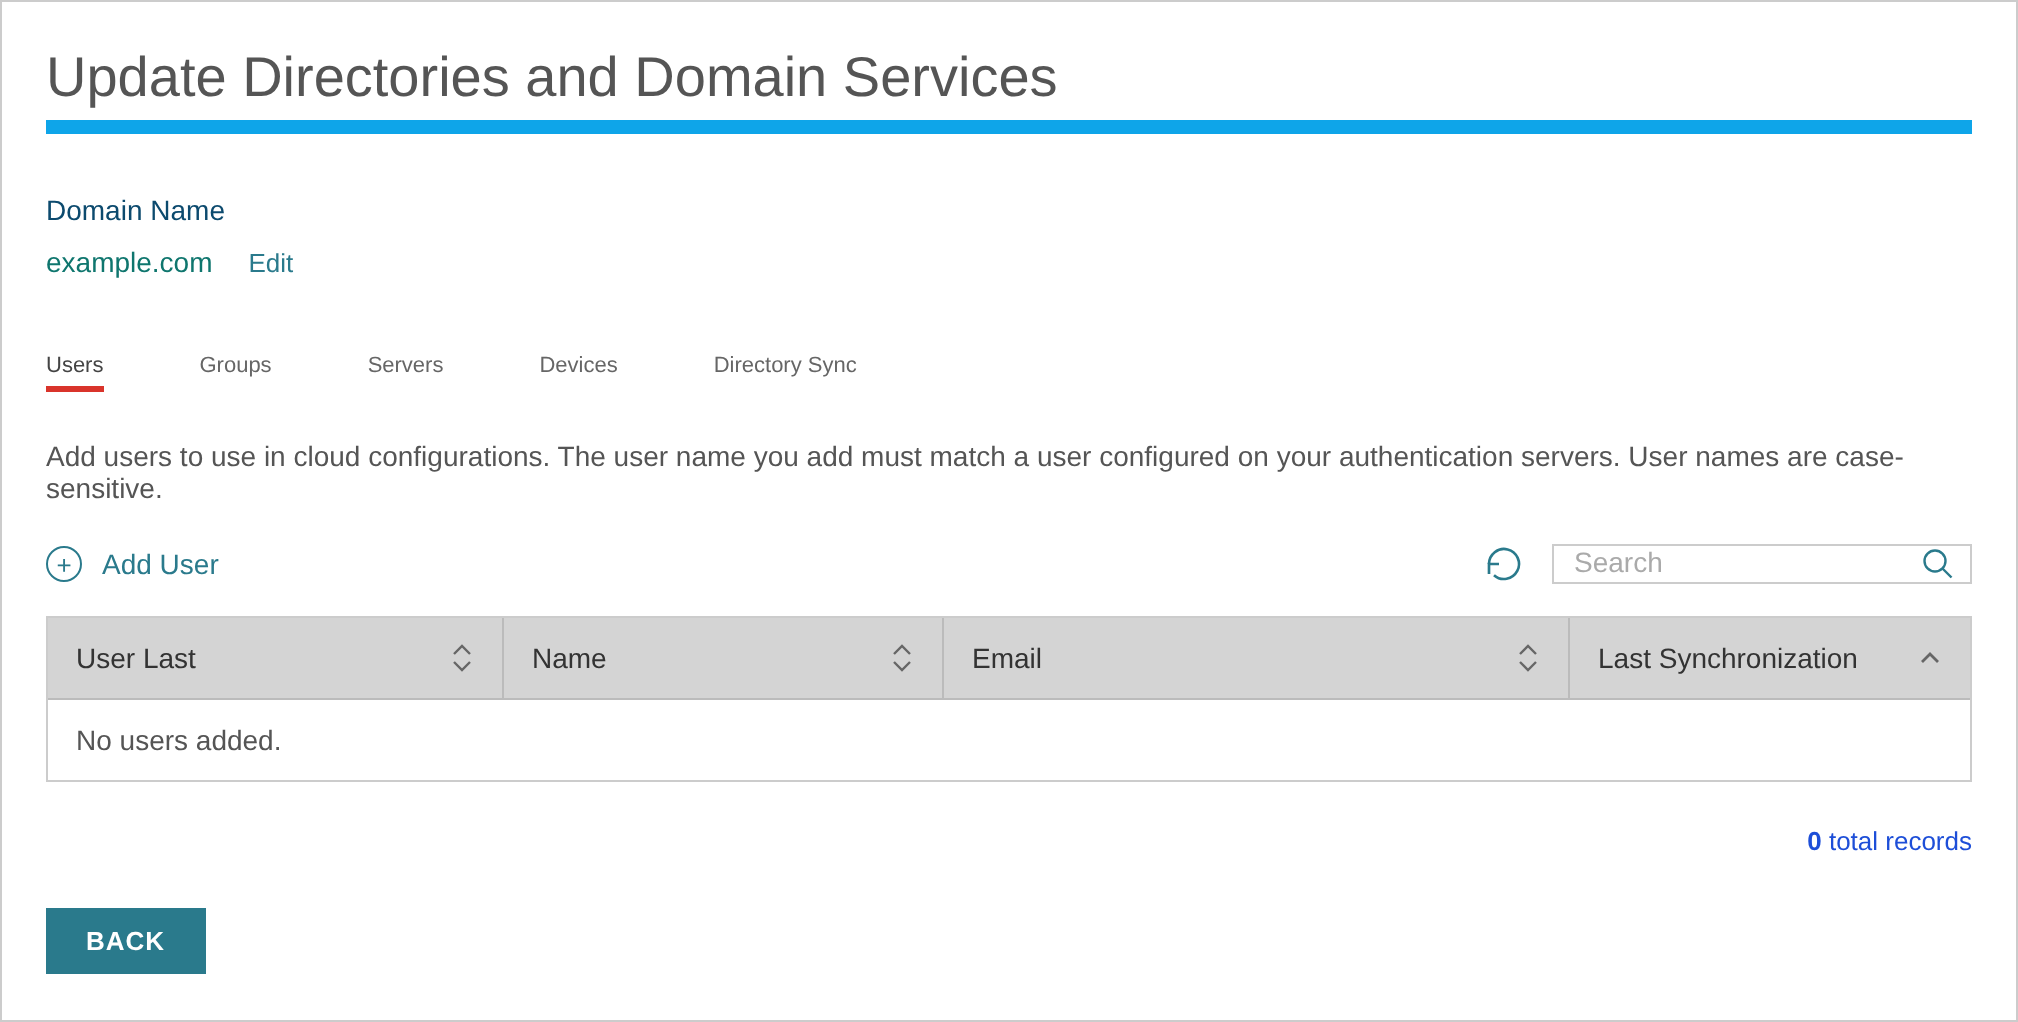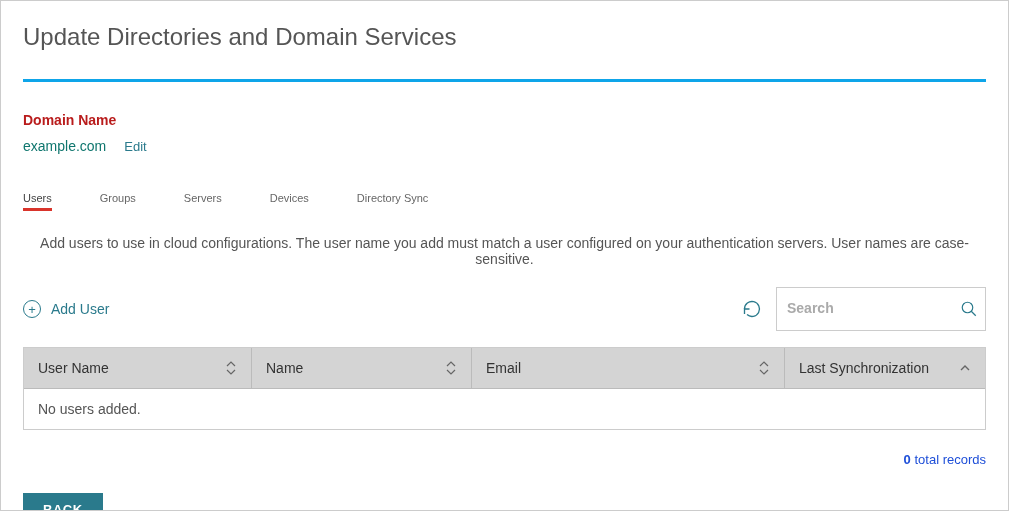--- a/index.html
+++ b/index.html
@@ -8,31 +8,31 @@
       font-size: 14px;
       color: #333;
       background: #fff;
       width: 1009px;
       height: 511px;
       border: 1px solid #ccc;
       padding: 22px 22px 18px 22px;
       position: relative;
     }
     .page-title {
-      font-size: 24px;
+      font-size: 28px;
       font-weight: 400;
       color: #555;
-      padding-bottom: 28px;
-      border-bottom: 3px solid #0ea5e9;
+      padding-bottom: 5px;
+      border-bottom: 7px solid #0ea5e9;
       margin-bottom: 30px;
     }
     .section-label {
-      font-weight: 700;
-      font-size: 14px;
-      color: #b91c1c;
+      font-weight: 400;
+      font-size: 14px;
+      color: #0c4a6e;
       margin-bottom: 10px;
     }
     .domain-line {
       display: flex;
       align-items: center;
       gap: 18px;
       margin-bottom: 38px;
     }
     .domain-value { font-size: 14px; color: #0f766e; }
     .edit-link { color: #2a7a8c; font-size: 13px; cursor: pointer; }
@@ -56,21 +56,20 @@
       content: "";
       position: absolute;
       left: 0; right: 0; bottom: -1px;
       height: 3px;
       background: #d9342b;
     }
     .description {
       font-size: 14px;
       color: #555;
       margin-bottom: 20px;
-      text-align: center;
     }
     .toolbar {
       display: flex;
       align-items: center;
       margin-bottom: 16px;
     }
     .add-user {
       display: flex;
       align-items: center;
       gap: 10px;
@@ -99,27 +98,26 @@
       width: 20px; height: 20px;
       cursor: pointer;
       color: #2a7a8c;
     }
     .search-wrap {
       position: relative;
       width: 210px;
     }
     .search-input {
       width: 100%;
-      height: 44px;
+      height: 20px;
       border: 1px solid #ccc;
       padding: 4px 34px 6px 10px;
       font-size: 14px;
       color: #555;
       outline: none;
-      font-weight: bold;
     }
     .search-input::placeholder { color: #aaa; }
     .search-icon {
       position: absolute;
       right: 8px; top: 50%;
       transform: translateY(-50%);
       width: 18px; height: 18px;
       color: #2a7a8c;
       pointer-events: none;
     }
@@ -213,21 +211,21 @@
         <circle cx="10" cy="10" r="7"></circle>
         <line x1="15" y1="15" x2="21" y2="21"></line>
       </svg>
     </div>
   </div>
 </div>
 
 <div class="table">
   <div class="table-header">
     <div class="th col-user">
-      <span>User Name</span>
+      <span>User Last</span>
       <svg class="sort-icon" viewBox="0 0 12 16" fill="none" stroke="currentColor" stroke-width="1.2">
           <polyline points="2,6 6,2 10,6"></polyline>
           <polyline points="2,10 6,14 10,10"></polyline>
         </svg>
     </div>
     <div class="th col-name">
       <span>Name</span>
       <svg class="sort-icon" viewBox="0 0 12 16" fill="none" stroke="currentColor" stroke-width="1.2">
           <polyline points="2,6 6,2 10,6"></polyline>
           <polyline points="2,10 6,14 10,10"></polyline>

